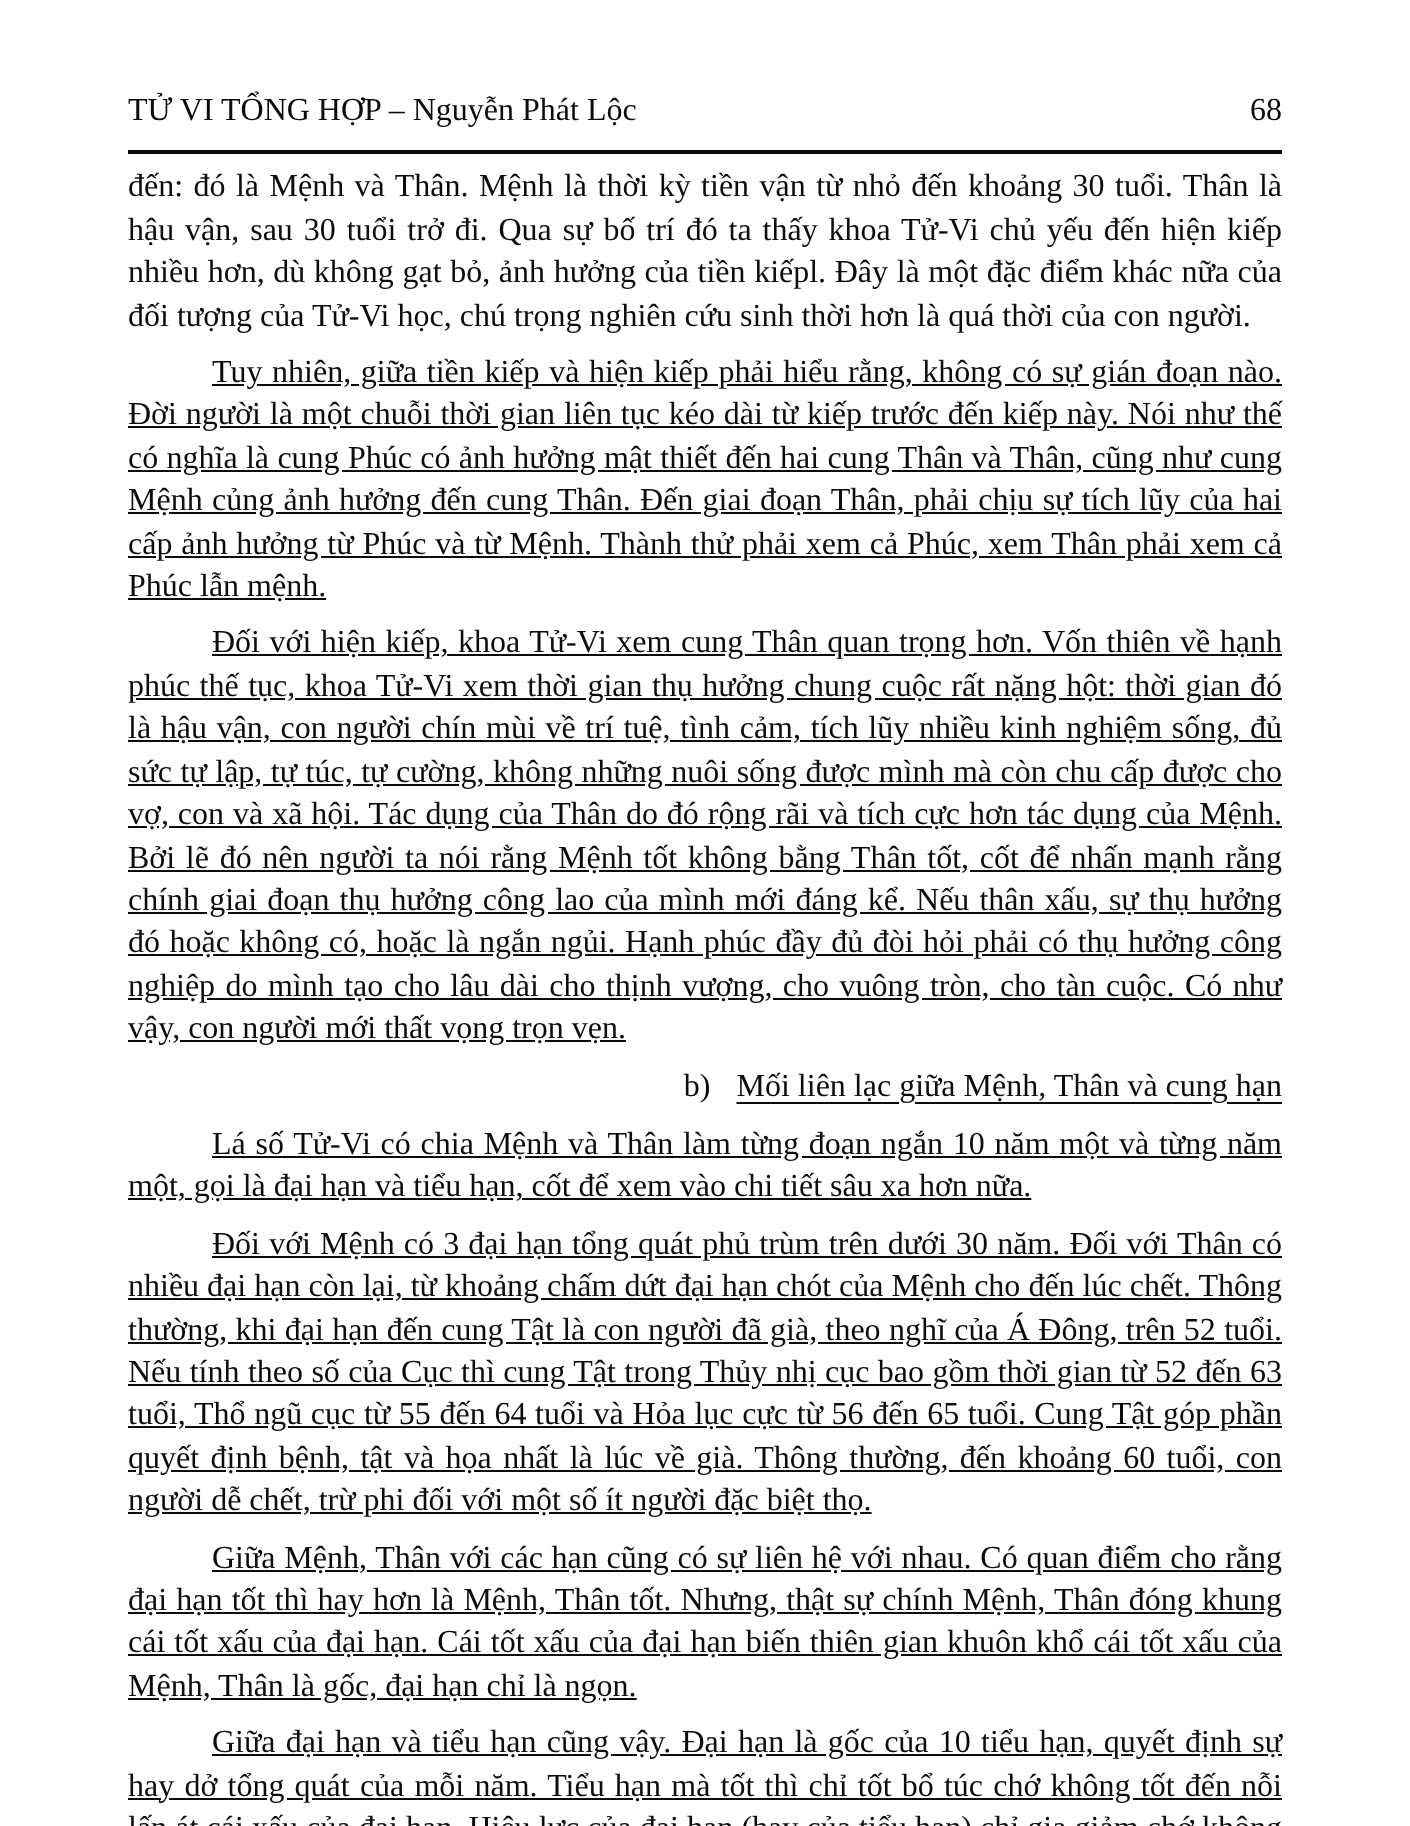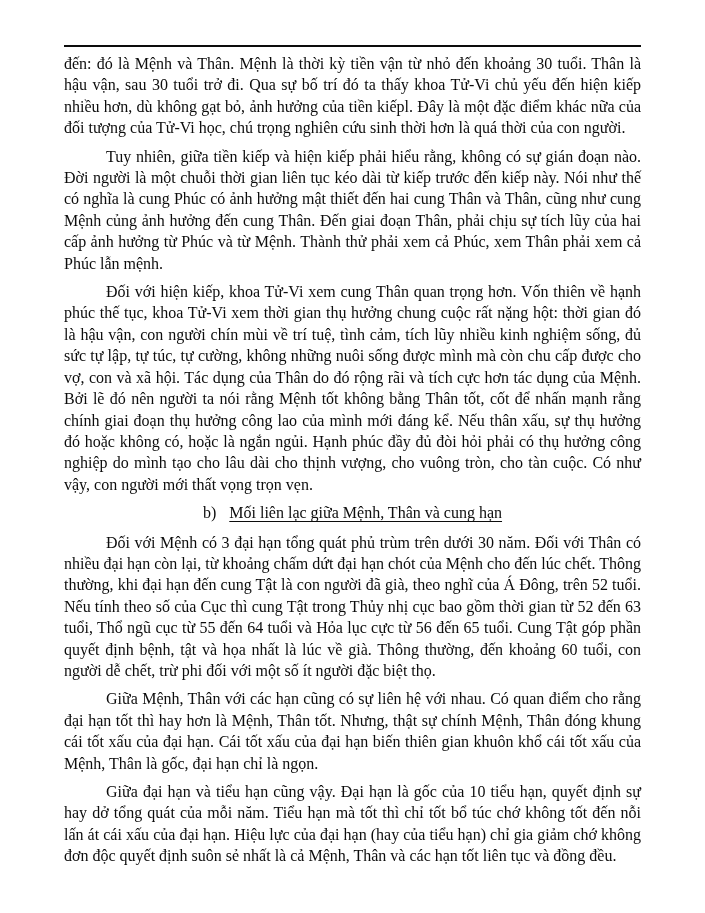--- a/index.html
+++ b/index.html
@@ -36,54 +36,60 @@
     border: none;
     border-top: 2px solid #0c0c0c;
     margin: 0 0 6px 0;
   }
   .body-text p {
     margin: 0 0 7px 0;
     text-align: justify;
   }
   .body-text p.indent {
     text-indent: 42px;
+    text-decoration: underline;
   }
   .section-heading {
     margin: 3px 0 8px 0;
-    text-align: center;
+    text-align: right;
   }
   .section-heading .prefix {
     display: inline-block;
     margin-right: 13px;
   }
   .section-heading .underlined {
     text-decoration: underline;
     text-underline-offset: 3px;
   }
 </style>
 </head>
 <body>
 
 <div class="page">
 
+  <div class="page-header">
+    <span class="title">TỬ VI TỔNG HỢP – Nguyễn Phát Lộc</span>
+    <span class="pageno">68</span>
+  </div>
 
   <hr class="header-rule">
 
   <div class="body-text">
 
     <p>đến:  đó là Mệnh và Thân.  Mệnh là thời kỳ tiền vận từ nhỏ đến khoảng 30 tuổi.  Thân là hậu vận, sau 30 tuổi trở đi.  Qua sự bố trí đó ta thấy khoa Tử-Vi chủ yếu đến hiện kiếp nhiều hơn, dù không gạt bỏ, ảnh hưởng của tiền kiếpl.  Đây là một đặc điểm khác nữa của đối tượng  của Tử-Vi học, chú trọng nghiên cứu sinh thời hơn là quá thời của con người.</p>
 
     <p class="indent">Tuy nhiên, giữa tiền kiếp và hiện kiếp phải hiểu rằng, không có sự gián đoạn nào.  Đời người là một chuỗi thời gian liên tục kéo dài từ kiếp trước đến kiếp này. Nói như thế có nghĩa là cung Phúc có ảnh hưởng mật thiết đến hai cung Thân và Thân, cũng như cung Mệnh củng ảnh hưởng đến cung Thân.  Đến giai đoạn Thân, phải chịu sự tích lũy của hai cấp ảnh hưởng từ Phúc và từ Mệnh.  Thành thử phải xem cả Phúc, xem Thân phải xem cả Phúc lẫn mệnh.</p>
 
     <p class="indent">Đối với hiện kiếp, khoa Tử-Vi xem cung Thân quan trọng hơn.  Vốn thiên về hạnh phúc thế tục, khoa Tử-Vi xem thời gian thụ hưởng chung cuộc rất nặng hột: thời gian đó là hậu vận, con người chín mùi về trí tuệ, tình cảm, tích lũy nhiều kinh nghiệm sống, đủ sức tự lập, tự túc, tự cường, không những nuôi sống được mình mà còn chu cấp được cho vợ, con và xã hội. Tác dụng của Thân do đó rộng rãi và tích cực hơn tác dụng của Mệnh.  Bởi lẽ đó nên người ta nói rằng Mệnh tốt không bằng Thân tốt, cốt để nhấn mạnh rằng chính giai đoạn thụ hưởng công lao của mình mới đáng kể. Nếu thân xấu, sự thụ hưởng đó hoặc không có, hoặc là ngắn ngủi.  Hạnh phúc đầy đủ đòi hỏi phải có thụ hưởng công nghiệp do mình tạo cho lâu dài cho thịnh vượng, cho vuông tròn, cho tàn cuộc. Có như vậy, con người mới thất vọng trọn vẹn.</p>
 
     <div class="section-heading">
       <span class="prefix">b)</span><span class="underlined">Mối liên lạc giữa Mệnh, Thân và cung hạn</span>
     </div>
 
+    <p class="indent">Lá số Tử-Vi có chia Mệnh và Thân làm từng đoạn ngắn 10 năm một và từng năm một, gọi là đại hạn và tiểu hạn, cốt để xem vào chi tiết sâu xa hơn nữa.</p>
 
     <p class="indent">Đối với Mệnh có 3 đại hạn tổng quát phủ trùm trên dưới 30 năm.  Đối với Thân có nhiều đại hạn còn lại, từ khoảng chấm dứt đại hạn chót của Mệnh cho đến lúc chết.  Thông thường, khi đại hạn đến cung Tật là con người đã già, theo nghĩ của Á Đông, trên 52 tuổi. Nếu tính theo số của Cục thì cung Tật trong Thủy nhị cục bao gồm thời gian từ 52 đến 63 tuổi, Thổ ngũ cục từ 55 đến 64 tuổi và Hỏa lục cực từ 56 đến 65 tuổi.  Cung Tật góp phần quyết định bệnh, tật và họa nhất là lúc về già.  Thông thường, đến khoảng 60 tuổi, con người dễ chết, trừ phi đối với một số ít người đặc biệt thọ.</p>
 
     <p class="indent">Giữa Mệnh, Thân với các hạn cũng có sự liên hệ với nhau.  Có quan điểm cho rằng đại hạn tốt thì hay hơn là Mệnh, Thân tốt.  Nhưng, thật sự chính Mệnh, Thân đóng khung cái tốt xấu của đại hạn.  Cái tốt xấu của đại hạn biến thiên gian khuôn khổ cái tốt xấu của Mệnh, Thân là gốc, đại hạn chỉ là ngọn.</p>
 
     <p class="indent">Giữa đại hạn và tiểu hạn cũng vậy.  Đại hạn là gốc của 10 tiểu hạn, quyết định sự hay dở tổng quát của mỗi năm.  Tiểu hạn mà tốt thì chỉ tốt bổ túc chớ không tốt đến nỗi lấn át cái xấu của đại hạn.  Hiệu lực của đại hạn (hay của tiểu hạn) chỉ gia giảm chớ không đơn độc quyết định suôn sẻ nhất là cả Mệnh, Thân và các hạn tốt liên tục và đồng đều.</p>
 
   </div>
 
 </div>

